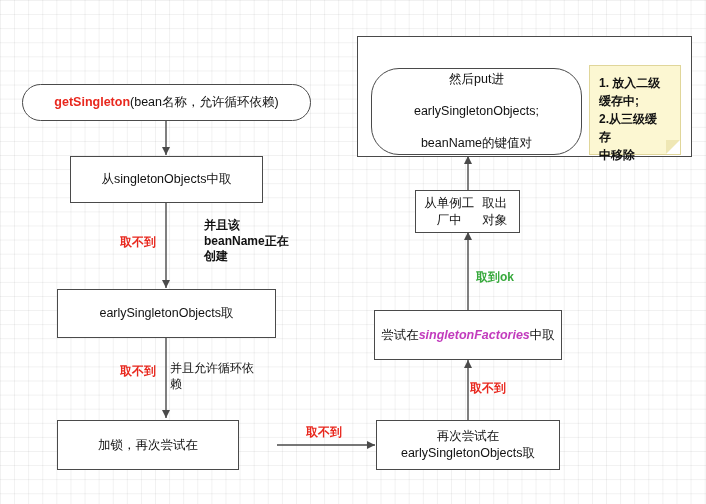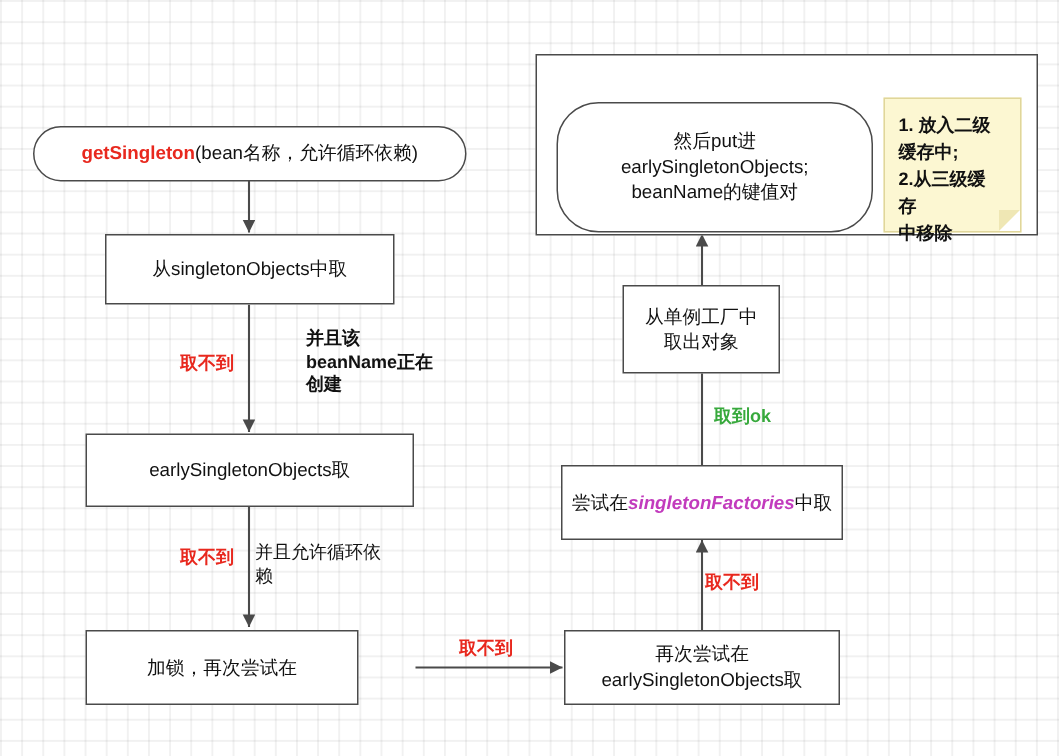--- a/index.html
+++ b/index.html
@@ -25,21 +25,21 @@
     box-sizing:border-box;
     border:1px solid #4a4a4a;
     background:#ffffff;
     display:flex;align-items:center;justify-content:center;
     text-align:center;
     font-size:12.5px;
     color:#111;
     line-height:1.35;
     padding:4px 6px;
   }
-  .rounded{border-radius:14px;}
+  .rounded{border-radius:14px;gap:15px;}
   .pill{border-radius:22px;}
   .big-rect{border:1px solid #4a4a4a;background:#fff;}
   .lbl{
     position:absolute;
     font-size:12px;
     line-height:1.3;
     color:#111;
     text-align:center;
   }
   .red{color:#e8281e;font-weight:bold;}
@@ -117,21 +117,21 @@
   <span>earlySingletonObjects取</span>
 </div>
 
 <div class="node" style="left:374px;top:310px;width:188px;height:50px;flex-direction:row;">
   <span>
     <span>尝试在</span><span class="sf">singletonFactories</span>
   </span>
   <span>中取</span>
 </div>
 
-<div class="node" style="left:415px;top:190px;width:105px;height:59px;flex-direction:column;">
+<div class="node" style="left:415px;top:190px;width:105px;height:43px;flex-direction:row;">
   <span>从单例工厂中</span>
   <span>取出对象</span>
 </div>
 
 <div class="node rounded" style="left:371px;top:68px;width:211px;height:87px;flex-direction:column;border-radius:28px;">
   <span>然后put进</span>
   <span>earlySingletonObjects;</span>
   <span>beanName的键值对</span>
 </div>
 

